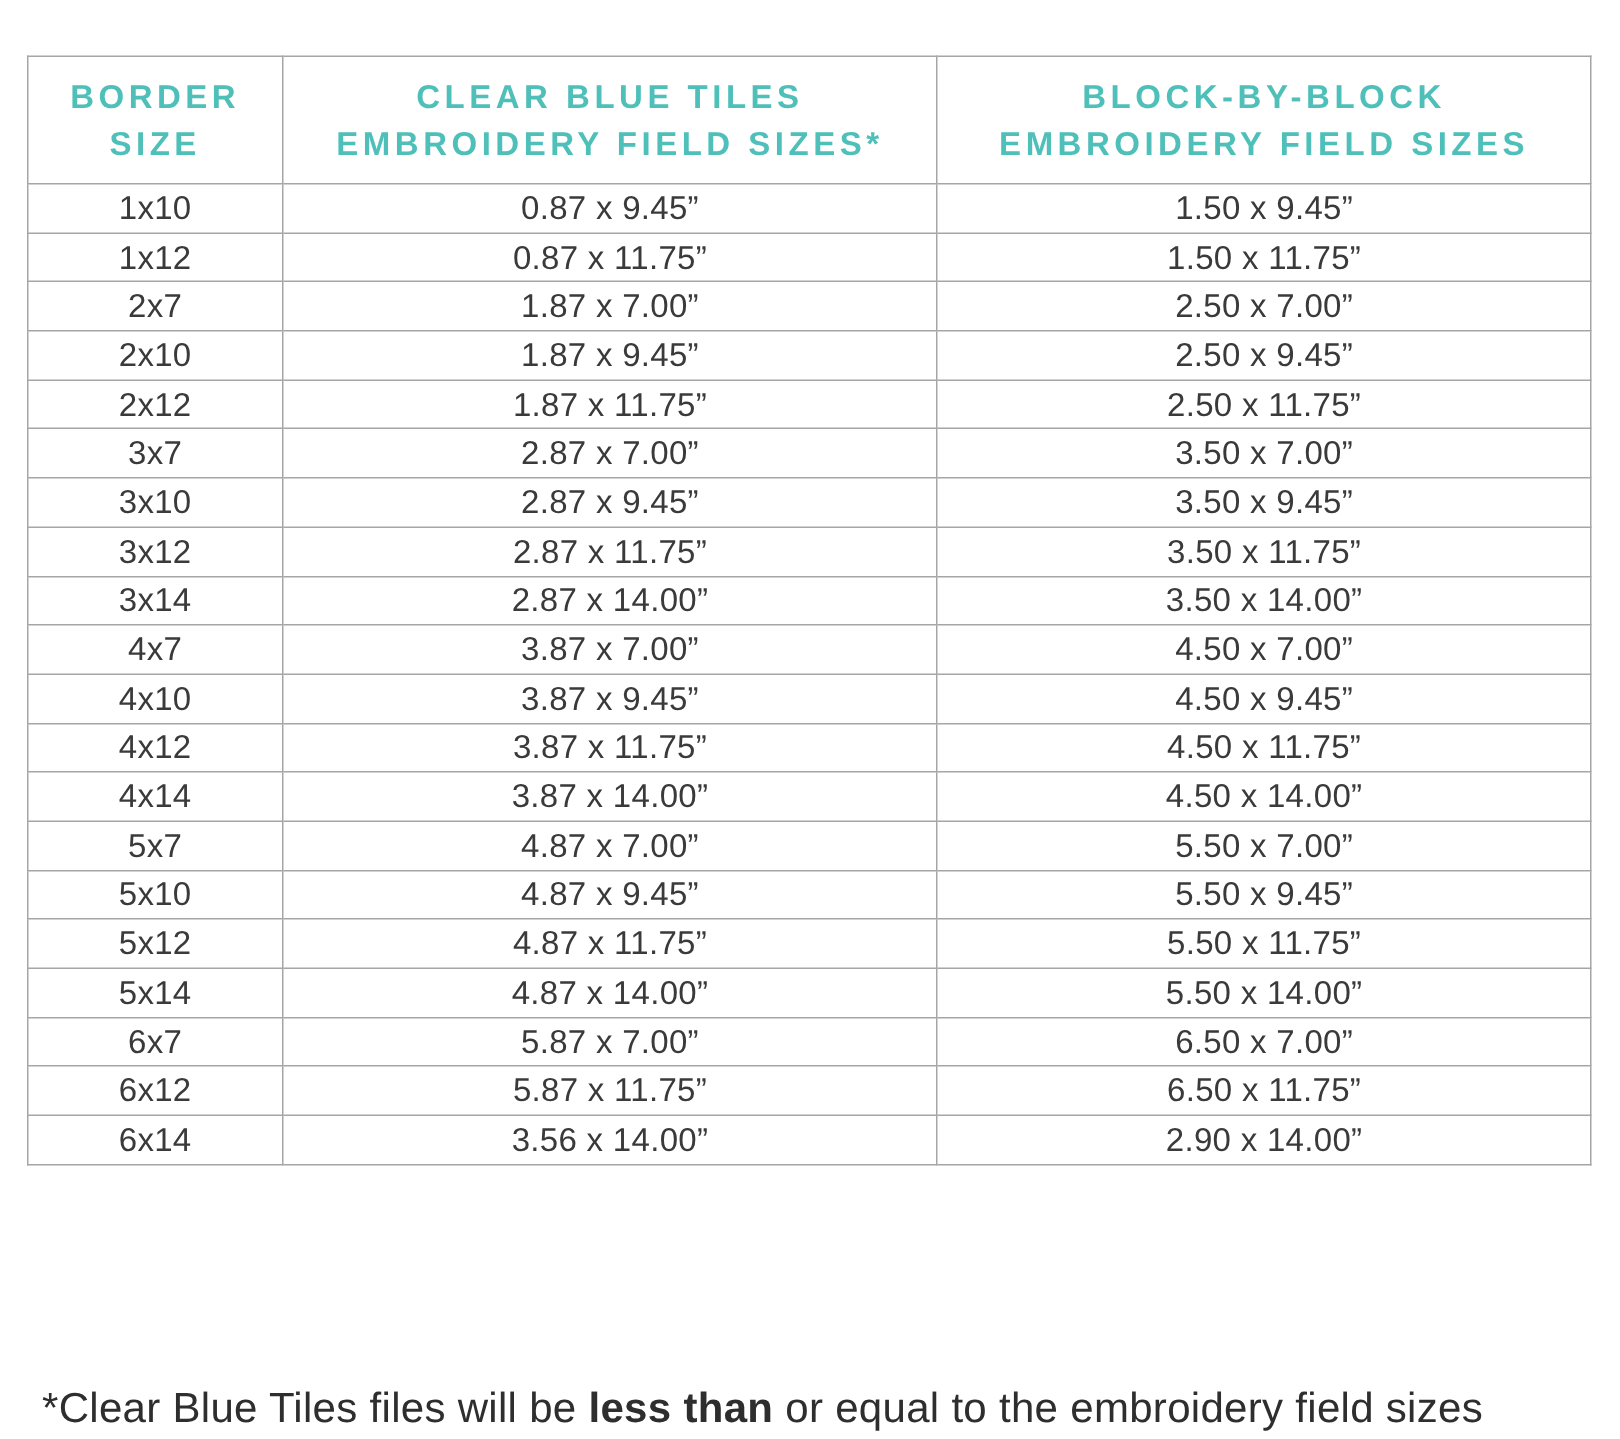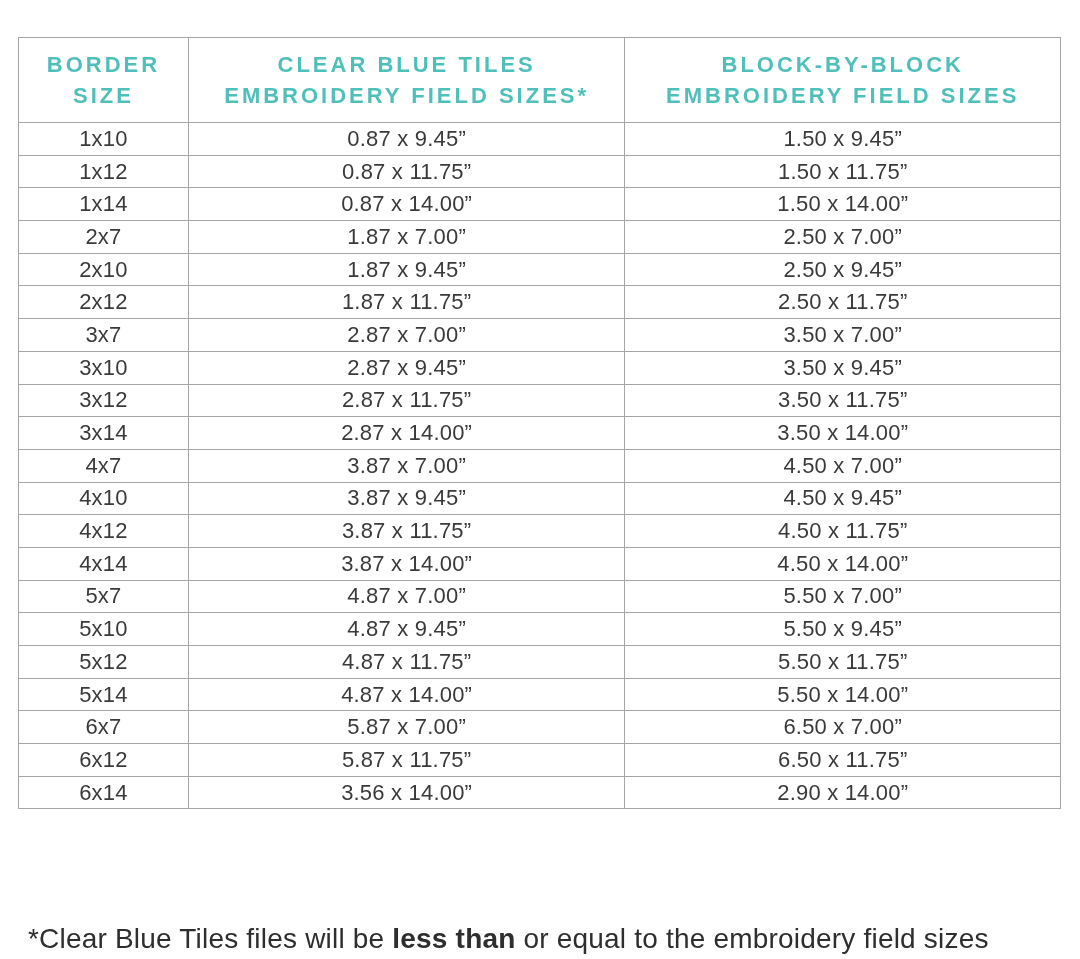--- a/index.html
+++ b/index.html
@@ -93,25 +93,20 @@
           <td>1x10</td>
           <td>0.87 x 9.45”</td>
           <td>1.50 x 9.45”</td>
         </tr>
         <tr>
           <td>1x12</td>
           <td>0.87 x 11.75”</td>
           <td>1.50 x 11.75”</td>
         </tr>
         <tr>
-          <td>1x14</td>
-          <td>0.87 x 14.00”</td>
-          <td>1.50 x 14.00”</td>
-        </tr>
-        <tr>
           <td>2x7</td>
           <td>1.87 x 7.00”</td>
           <td>2.50 x 7.00”</td>
         </tr>
         <tr>
           <td>2x10</td>
           <td>1.87 x 9.45”</td>
           <td>2.50 x 9.45”</td>
         </tr>
         <tr>

